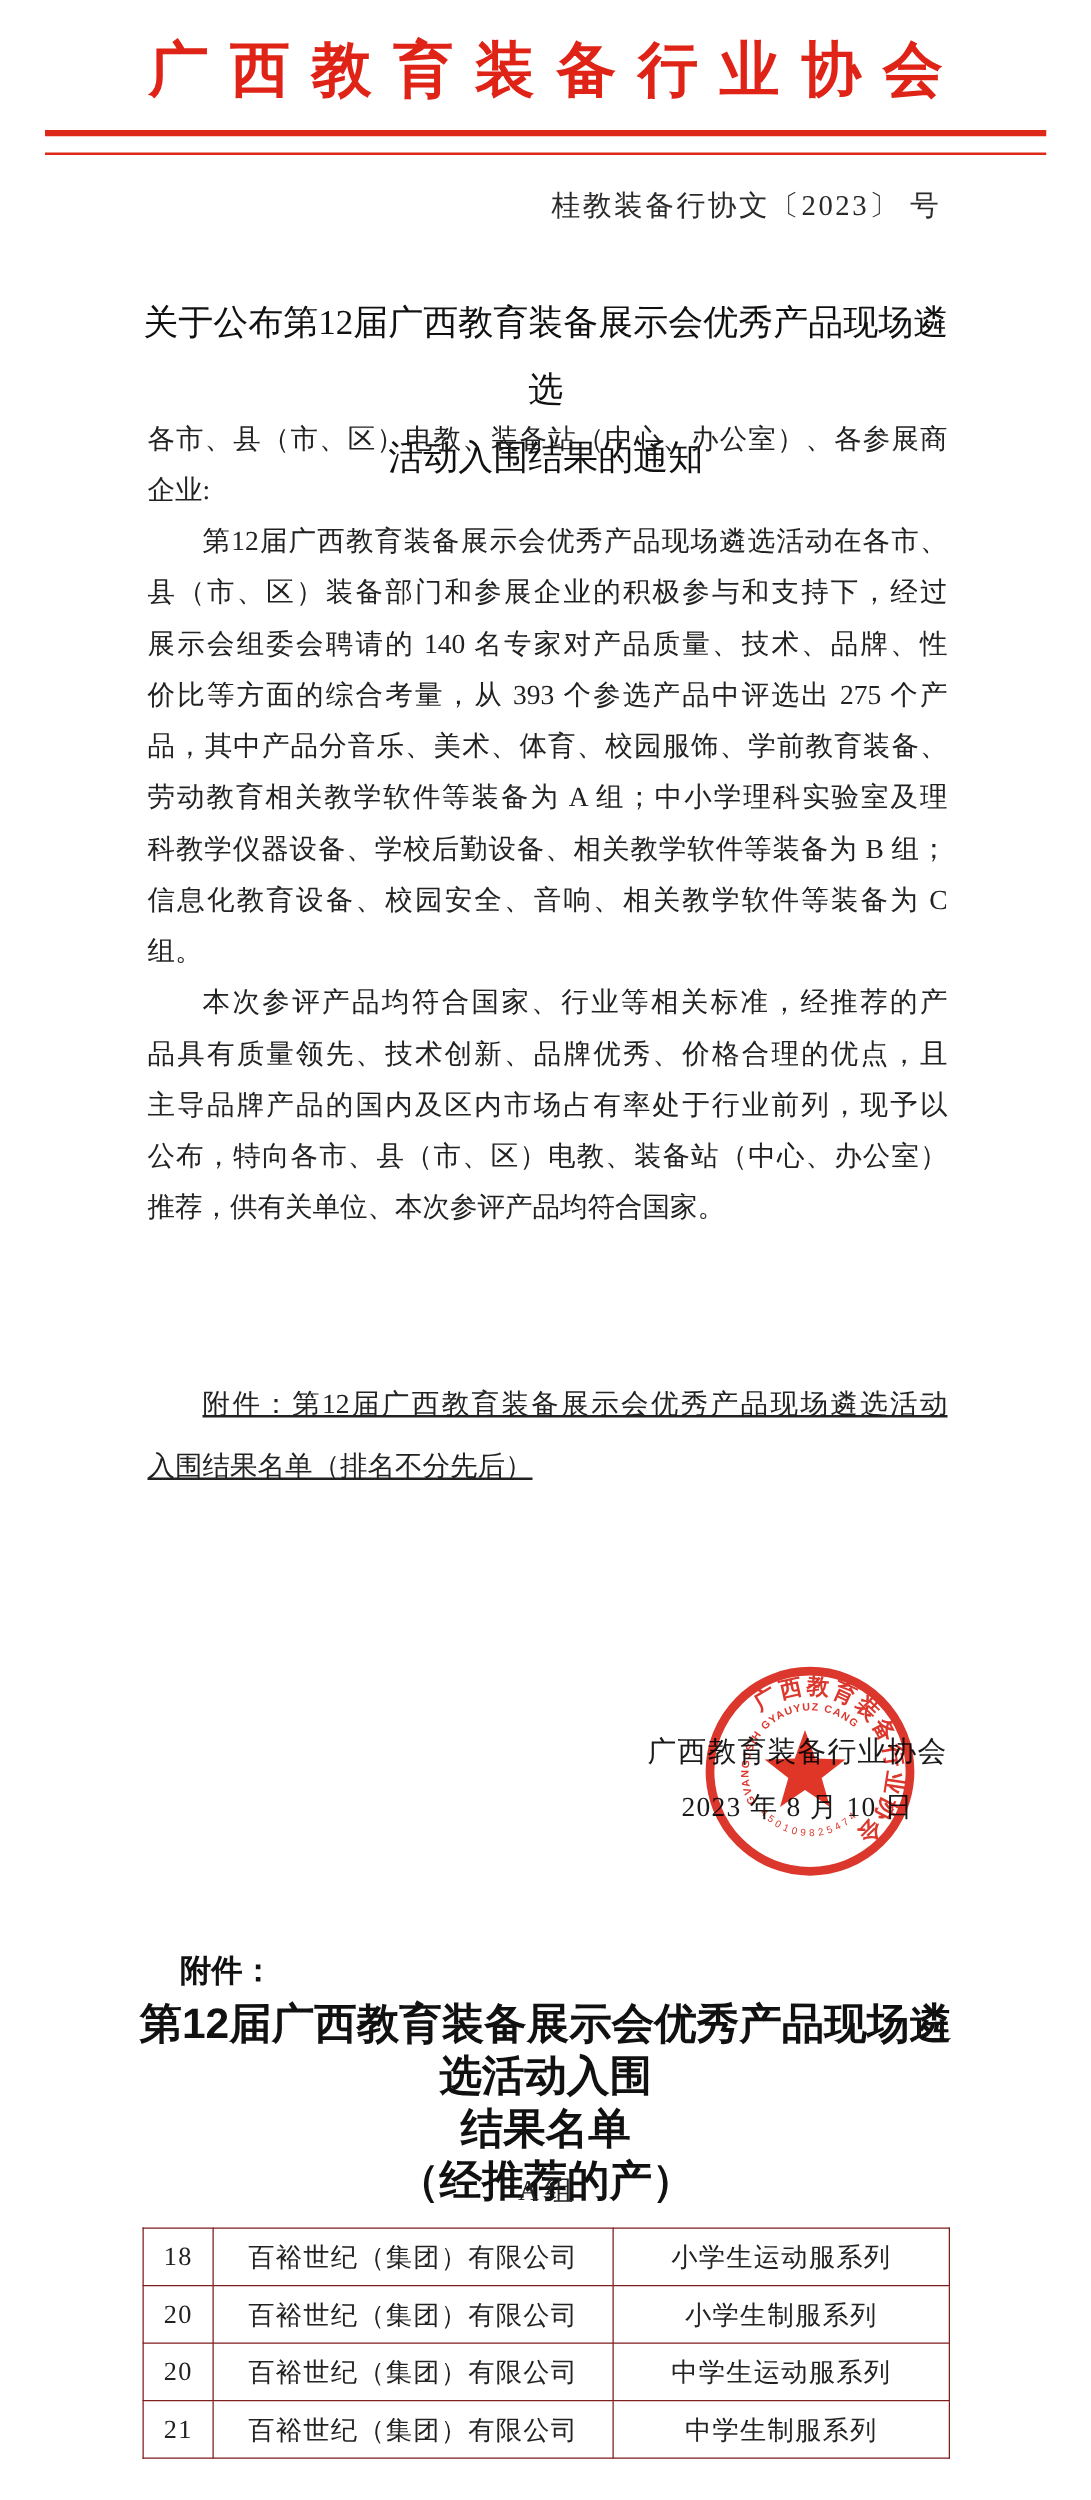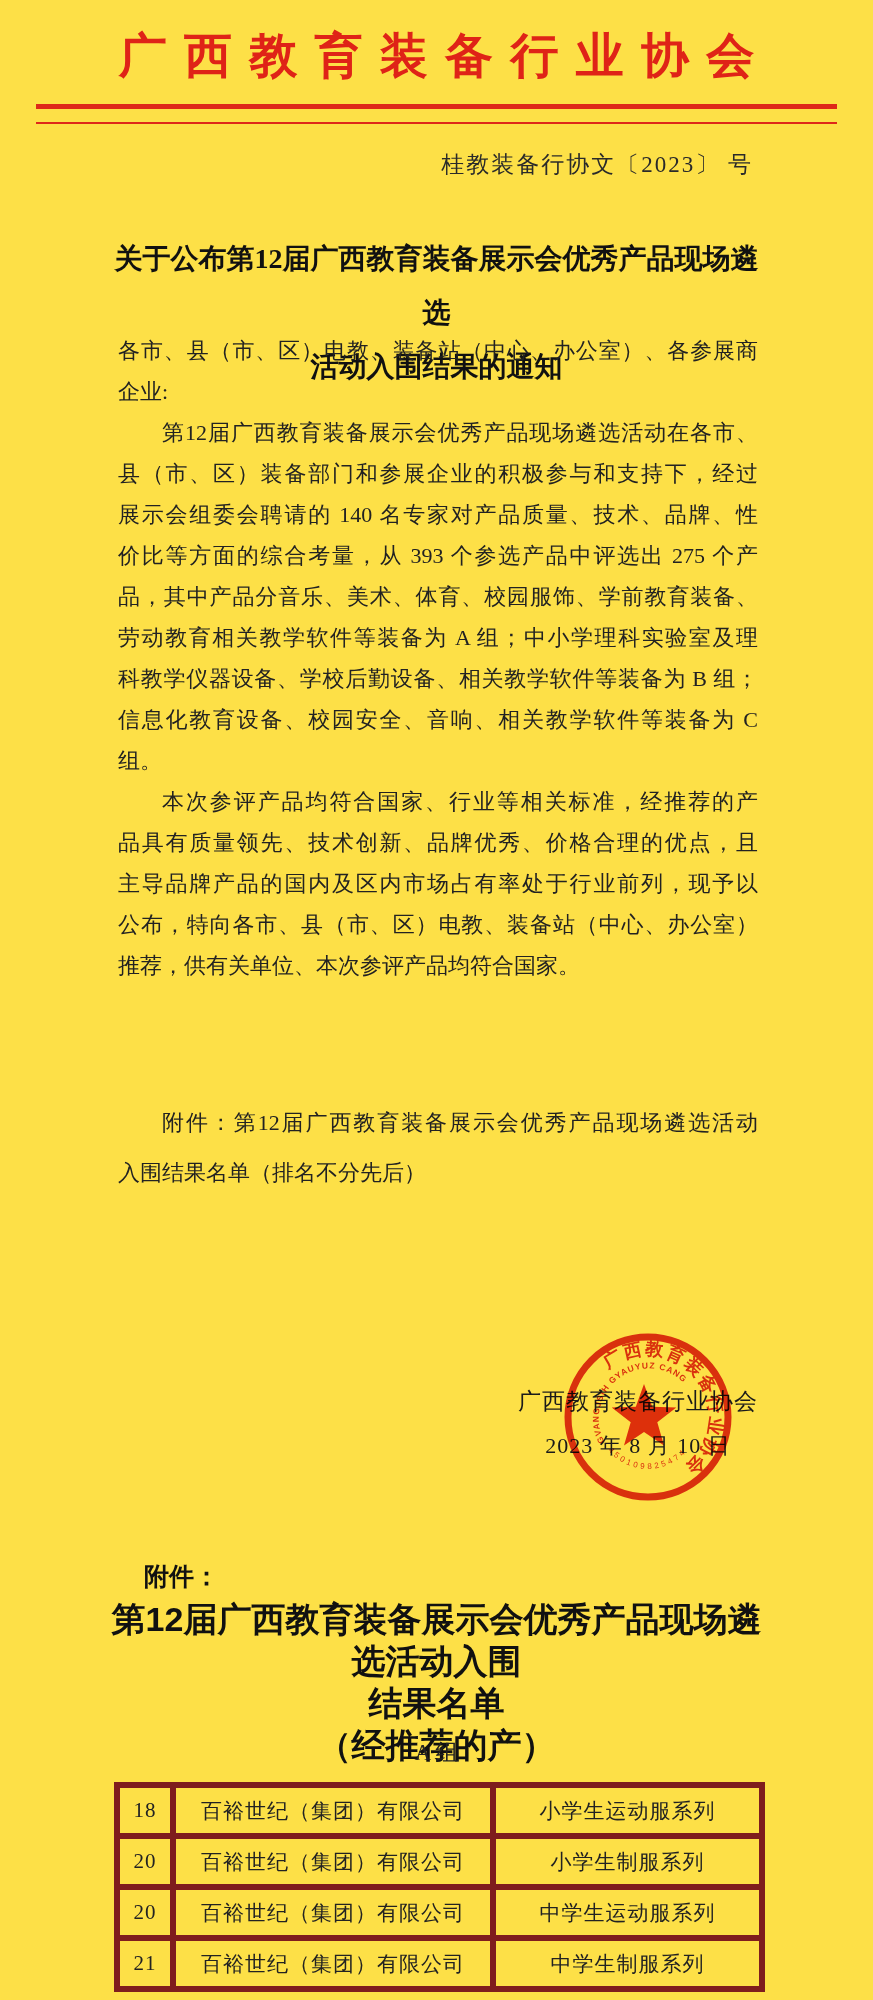--- a/index.html
+++ b/index.html
@@ -1,20 +1,20 @@
 <!DOCTYPE html>
 <html><head>
 <meta charset="utf-8">
 <style>
   html,body{margin:0;padding:0;background:#e9e9e9;}
   .page{
     position:relative;
     width:873px;height:2000px;
     margin:0 auto;
-    background:#fde047;
+    background:#ffffff;
     overflow:hidden;
     font-family:"Liberation Serif","DejaVu Serif",serif;
     color:#1c1c1c;
   }
   
   .org-header{
     position:absolute;top:24px;left:0;width:873px;
     text-align:center;
     font-size:48px;font-weight:bold;
     letter-spacing:0.36em;text-indent:0.36em;
@@ -24,35 +24,35 @@
   .rule-thick{position:absolute;left:36px;width:801px;top:104px;height:5px;background:#de2819;}
   .rule-thin{position:absolute;left:36px;width:801px;top:122px;height:2px;background:#de2819;}
   
   .doc-number{
     position:absolute;top:149px;right:120px;
     font-size:23px;letter-spacing:2px;color:#2a2a2a;
   }
   
   .title{
     position:absolute;top:232px;left:106px;width:661px;
-    text-align:center;font-weight:bold;font-size:28px;line-height:54px;color:#111;
+    text-align:center;font-weight:normal;font-size:28px;line-height:54px;color:#111;
   }
   
   .body-block{
     position:absolute;top:330px;left:118px;width:640px;
     font-size:22px;color:#222;
   }
   .bline{height:41px;line-height:41px;white-space:nowrap;}
   .jl{text-align:justify;text-align-last:justify;white-space:normal;}
   .ind{text-indent:2em;}
   .attach-note{
     position:absolute;top:1098px;left:118px;width:640px;
     font-size:22px;color:#222;
   }
-  .attach-note .nline{height:50px;line-height:50px;}
+  .attach-note .nline{height:50px;line-height:50px;text-decoration:underline;}
   
   .signature{
     position:absolute;left:478px;top:1388px;width:320px;
     text-align:center;color:#1a1a1a;
   }
   .sig-org{font-size:23px;letter-spacing:1px;height:28px;line-height:28px;}
   .sig-date{font-size:22px;height:28px;line-height:28px;margin-top:16px;letter-spacing:1px;}
   .seal{
     position:absolute;left:553px;top:1322px;width:190px;height:190px;
     mix-blend-mode:multiply;opacity:.92;
@@ -72,21 +72,21 @@
   .group-label{
     position:absolute;left:106px;top:1737px;width:661px;
     text-align:center;font-size:23px;color:#222;
   }
   .results-table{
     position:absolute;left:114px;top:1782px;width:645px;
     border-collapse:collapse;table-layout:fixed;
     font-size:21px;color:#222;
   }
   .results-table td{
-    border:6px solid #7f1d1d;
+    border:1px solid #7f1d1d;
     height:45px;text-align:center;vertical-align:middle;
     padding:0;letter-spacing:1px;
   }
   .col-no{width:56px;}
   .col-company{width:320px;}
   .col-product{width:269px;}
 </style>
 </head>
 <body>
 

